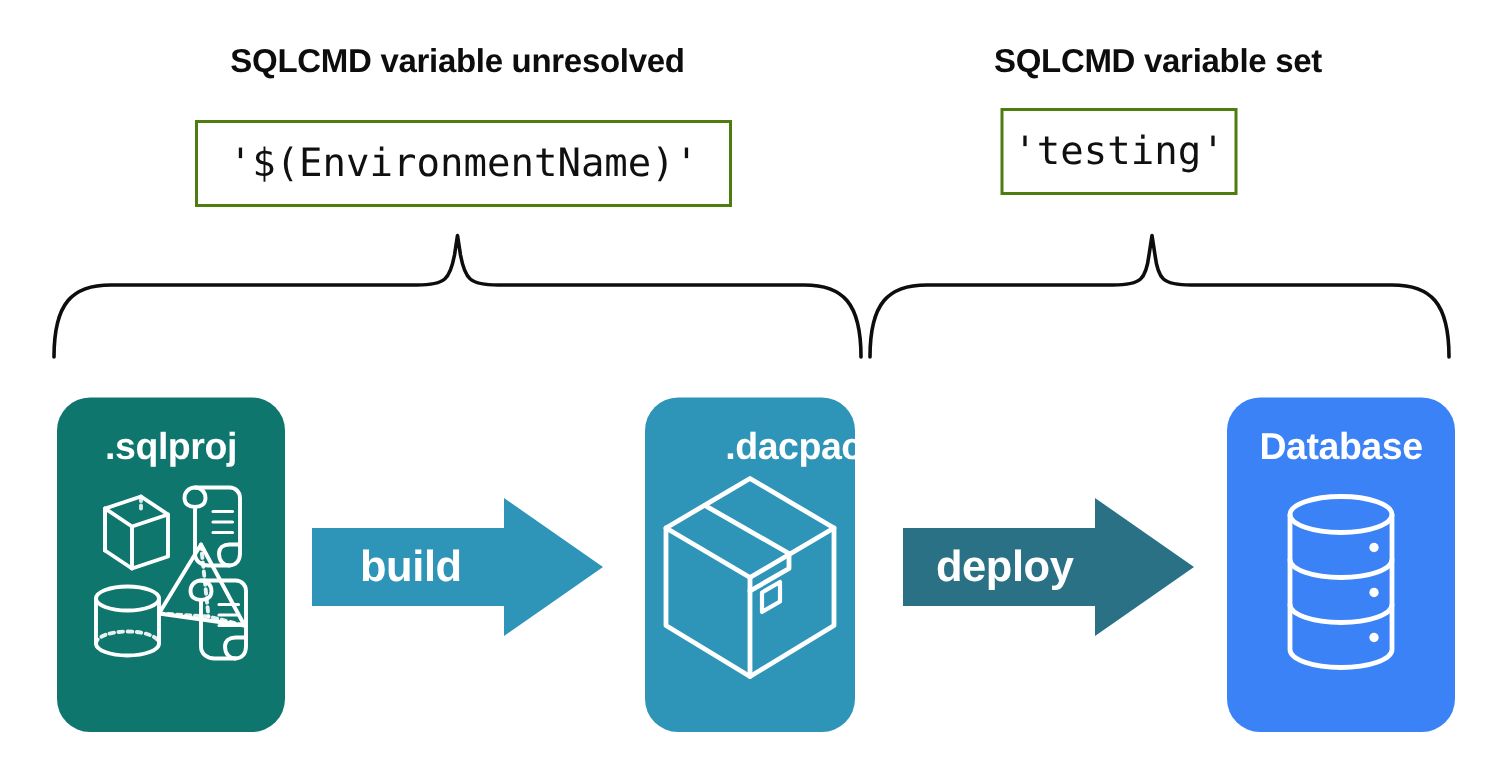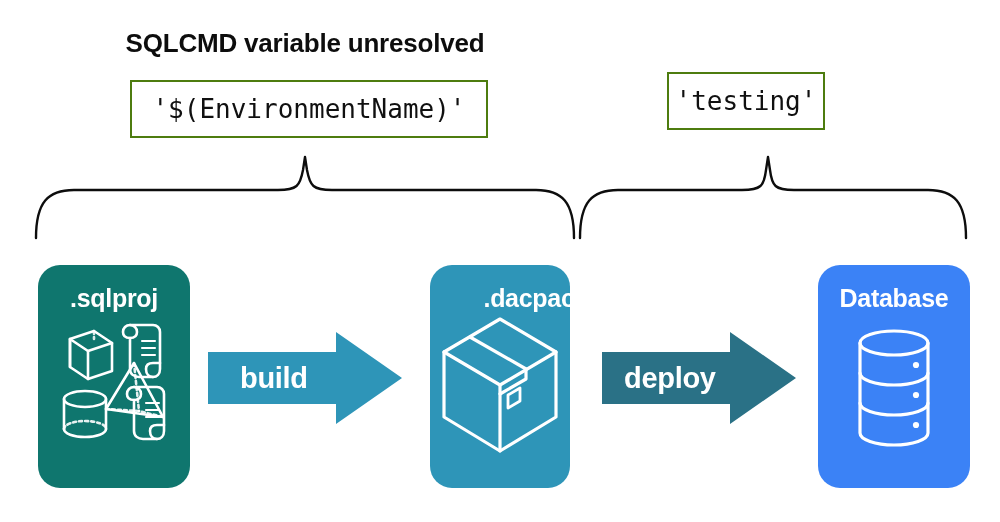--- a/index.html
+++ b/index.html
@@ -21,21 +21,21 @@
     inset: 0;
     width: 1000px;
     height: 522px;
   }
 
   
   .heading {
     position: absolute;
     font-family: "Liberation Sans", sans-serif;
     font-weight: bold;
-    font-size: 26px;
+    font-size: 22px;
     color: #0d0d0d;
     letter-spacing: -0.2px;
     text-align: center;
     white-space: nowrap;
   }
   #heading-left  { left: 35px;  top: 28px; width: 540px; }
   #heading-right { left: 578px; top: 28px; width: 388px; }
 
   
   .value-box {
@@ -126,20 +126,21 @@
   #arrow-deploy { left: 602px; top: 330px; width: 195px; height: 96px; }
   #arrow-deploy .arrow-label { padding-left: 22px; }
 </style>
 </head>
 <body>
 
 <div id="canvas">
 
   <div class="heading" id="heading-left">SQLCMD variable unresolved</div>
 
+  <div class="heading" id="heading-right">SQLCMD variable set</div>
 
   <div class="value-box" id="value-box-left">
     <span class="value-text">'$(EnvironmentName)'</span>
   </div>
 
   <div class="value-box" id="value-box-right">
     <span class="value-text">'testing'</span>
   </div>
 
   <svg id="braces" viewBox="0 0 1000 110" width="1000" height="110">

